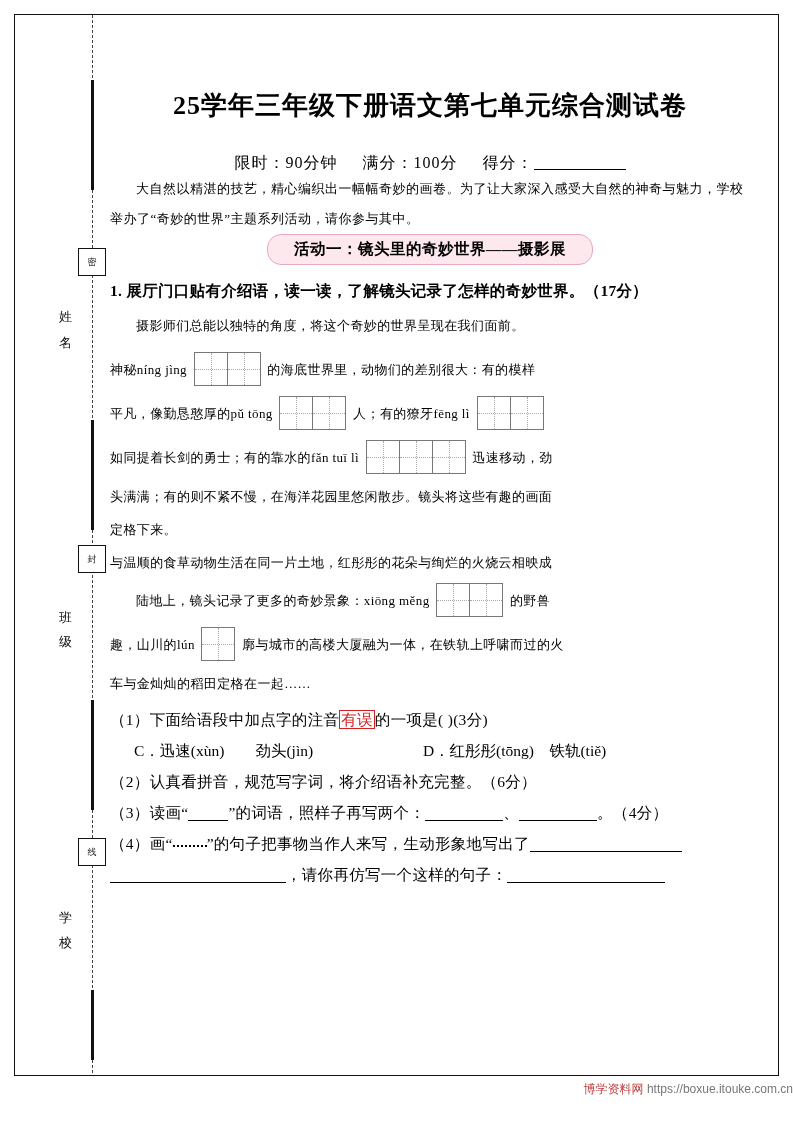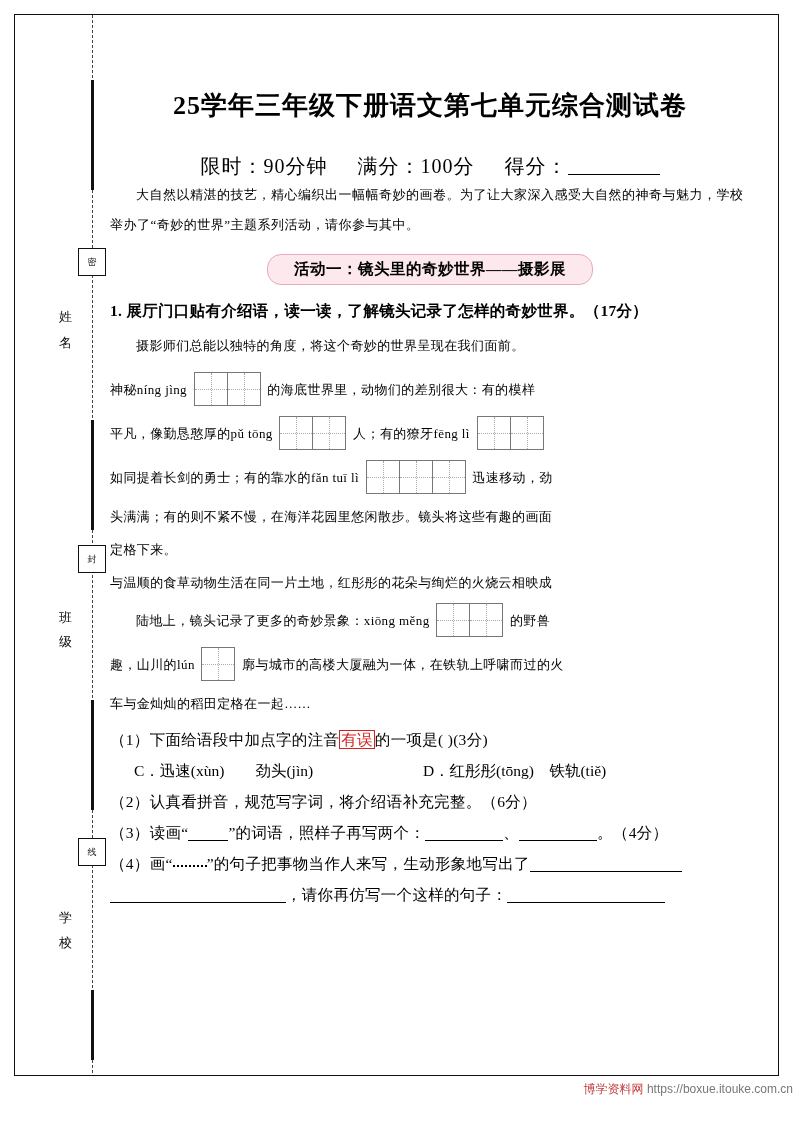--- a/index.html
+++ b/index.html
@@ -60,40 +60,40 @@
     font-size:26px;
     font-weight:bold;
     text-align:center;
     margin:48px 0 0 0;
     letter-spacing:1px;
     font-family:"Liberation Serif","DejaVu Serif",serif;
   }
 
   .meta{
     text-align:center;
-    font-size:20px;
+    font-size:16px;
     margin-top:30px;
     letter-spacing:1px;
   }
   .meta .blank{
     display:inline-block;
     width:92px;
     border-bottom:1px solid #000;
     vertical-align:-2px;
   }
 
   .intro{
     margin-top:0;
     font-size:13px;
     line-height:30px;
     text-indent:2em;
     letter-spacing:0.5px;
   }
 
-  .activity-wrap{text-align:center;margin-top:14px;}
+  .activity-wrap{text-align:center;}
   .activity{
     display:inline-block;
     background:#fde8ee;
     border:1px solid #e9a8bd;
     border-radius:14px;
     padding:4px 26px;
     font-size:15.5px;
     font-weight:bold;
     letter-spacing:0.5px;
   }

